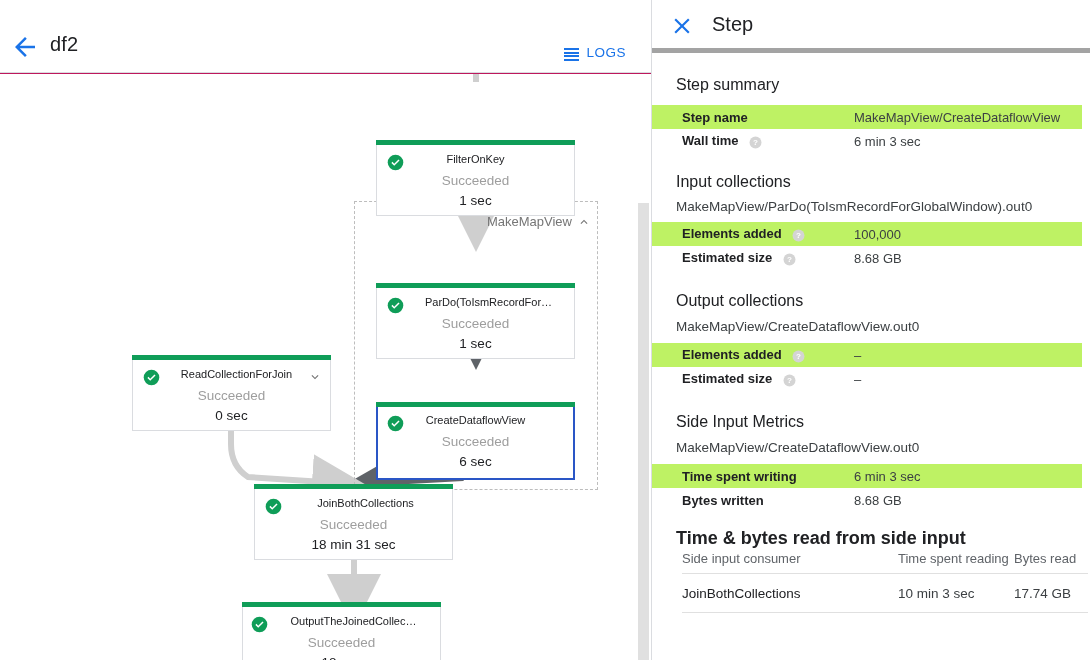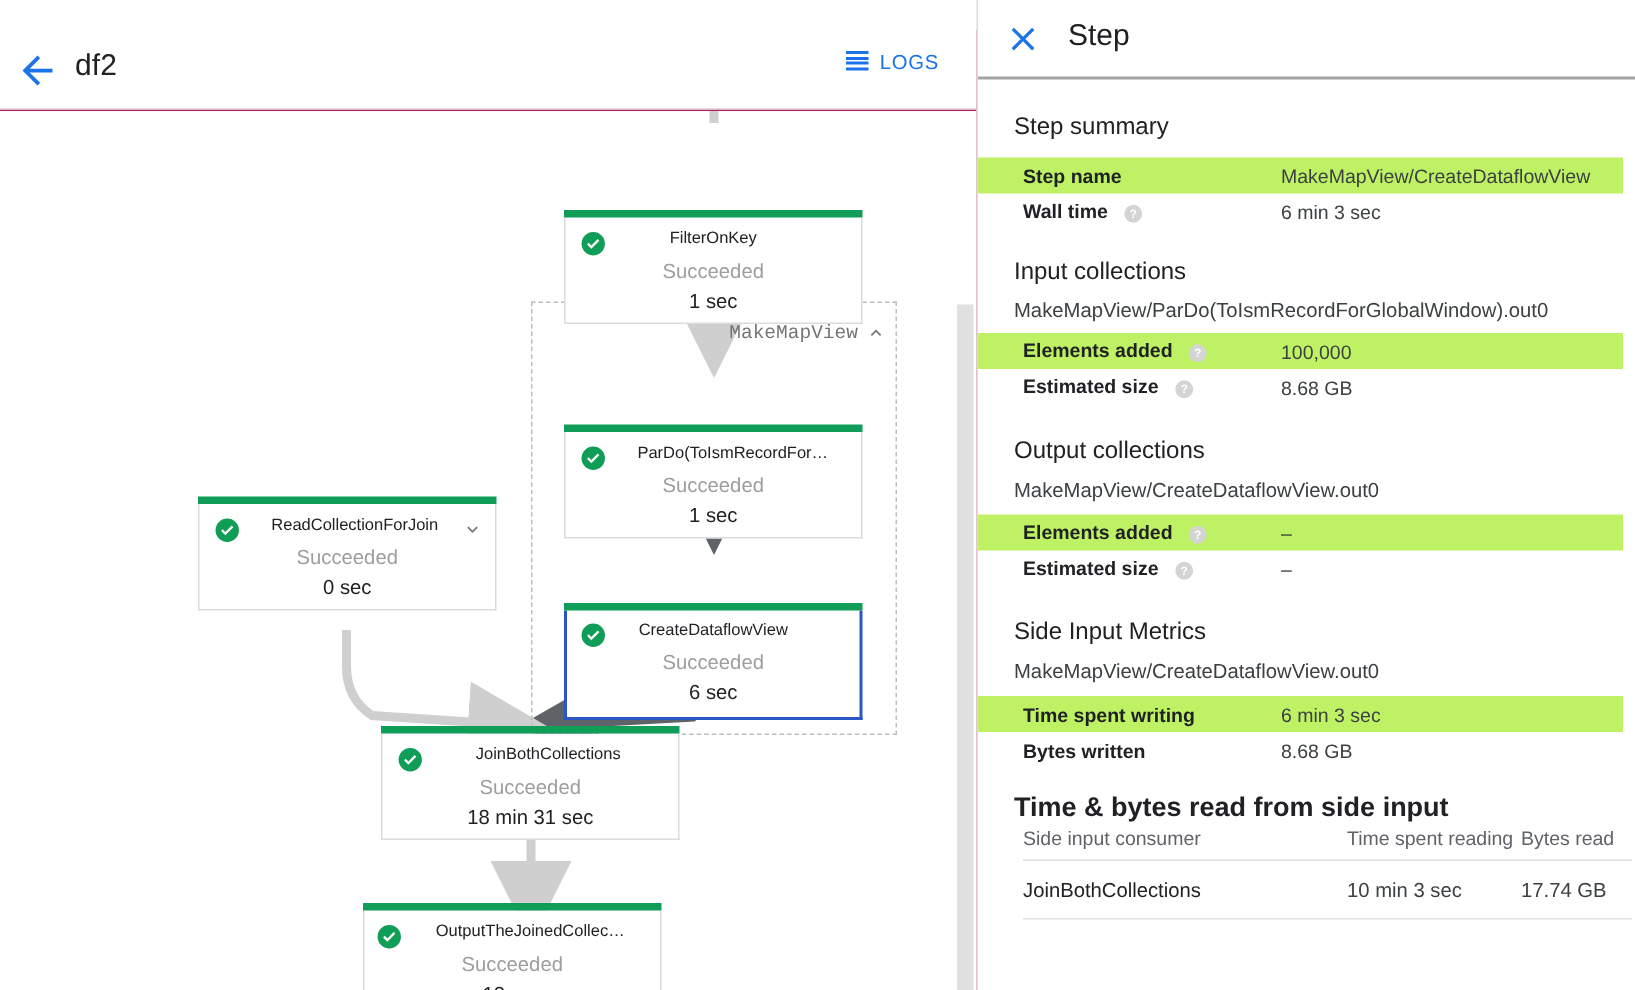--- a/index.html
+++ b/index.html
@@ -52,21 +52,21 @@
     font-size: 20px;
     font-weight: 400;
     color: #202124;
     letter-spacing: 0.1px;
   }
   #logs-button {
     position: absolute;
     right: 25px; top: 14px;
     height: 26px;
     display: flex;
-    align-items: flex-start;
+    align-items: flex-end;
     gap: 7px;
     color: #1a73e8;
     cursor: pointer;
     user-select: none;
   }
   #logs-button .logs-label {
     font-size: 13.5px;
     font-weight: 500;
     letter-spacing: 0.5px;
   }
@@ -128,21 +128,20 @@
     background: transparent;
     box-sizing: border-box;
   }
   .group-label {
     position: absolute;
     right: 25px;
     top: 12px;
     font-size: 13px;
     color: #757575;
     white-space: nowrap;
-    font-family: Liberation Mono, monospace;
   }
   .group-chevron {
     position: absolute;
     right: 6px;
     top: 13px;
     width: 14px;
     height: 14px;
     cursor: pointer;
   }
 
@@ -234,21 +233,21 @@
     width: 438px;
     height: 660px;
     background: #fff;
     overflow: hidden;
   }
   #right-header {
     position: absolute;
     left: 0; top: 0;
     width: 438px;
     height: 53px;
-    border-bottom: 2px solid #a3a3a3;
+    border-bottom: 5px solid #a3a3a3;
     box-sizing: border-box;
   }
   #close-icon {
     position: absolute;
     left: 17px; top: 13px;
     width: 26px; height: 26px;
     cursor: pointer;
   }
   #right-title {
     position: absolute;
@@ -432,21 +431,21 @@
           <svg width="17" height="17" viewBox="0 0 24 24">
             <circle cx="12" cy="12" r="11" fill="#0f9d58"></circle>
             <path d="M10.2 16.6l-4-4 1.5-1.5 2.5 2.5 6-6 1.5 1.5z" fill="#fff"></path>
           </svg>
         </span>
         <div class="node-title" style="top:7px;">CreateDataflowView</div>
         <div class="node-status" style="top:27px;">Succeeded</div>
         <div class="node-time" style="top:47px;">6 sec</div>
       </div>
 
-      <div class="node" style="left:132px; top:262px; width:199px; height:71px;">
+      <div class="node" style="left:132px; top:286px; width:199px; height:71px;">
         <div class="topbar"></div>
         <span class="check">
           <svg width="17" height="17" viewBox="0 0 24 24">
             <circle cx="12" cy="12" r="11" fill="#0f9d58"></circle>
             <path d="M10.2 16.6l-4-4 1.5-1.5 2.5 2.5 6-6 1.5 1.5z" fill="#fff"></path>
           </svg>
         </span>
         <div class="node-title" style="padding-left:34px; padding-right:24px;">ReadCollectionForJoin</div>
         <div class="node-status">Succeeded</div>
         <div class="node-time">0 sec</div>

